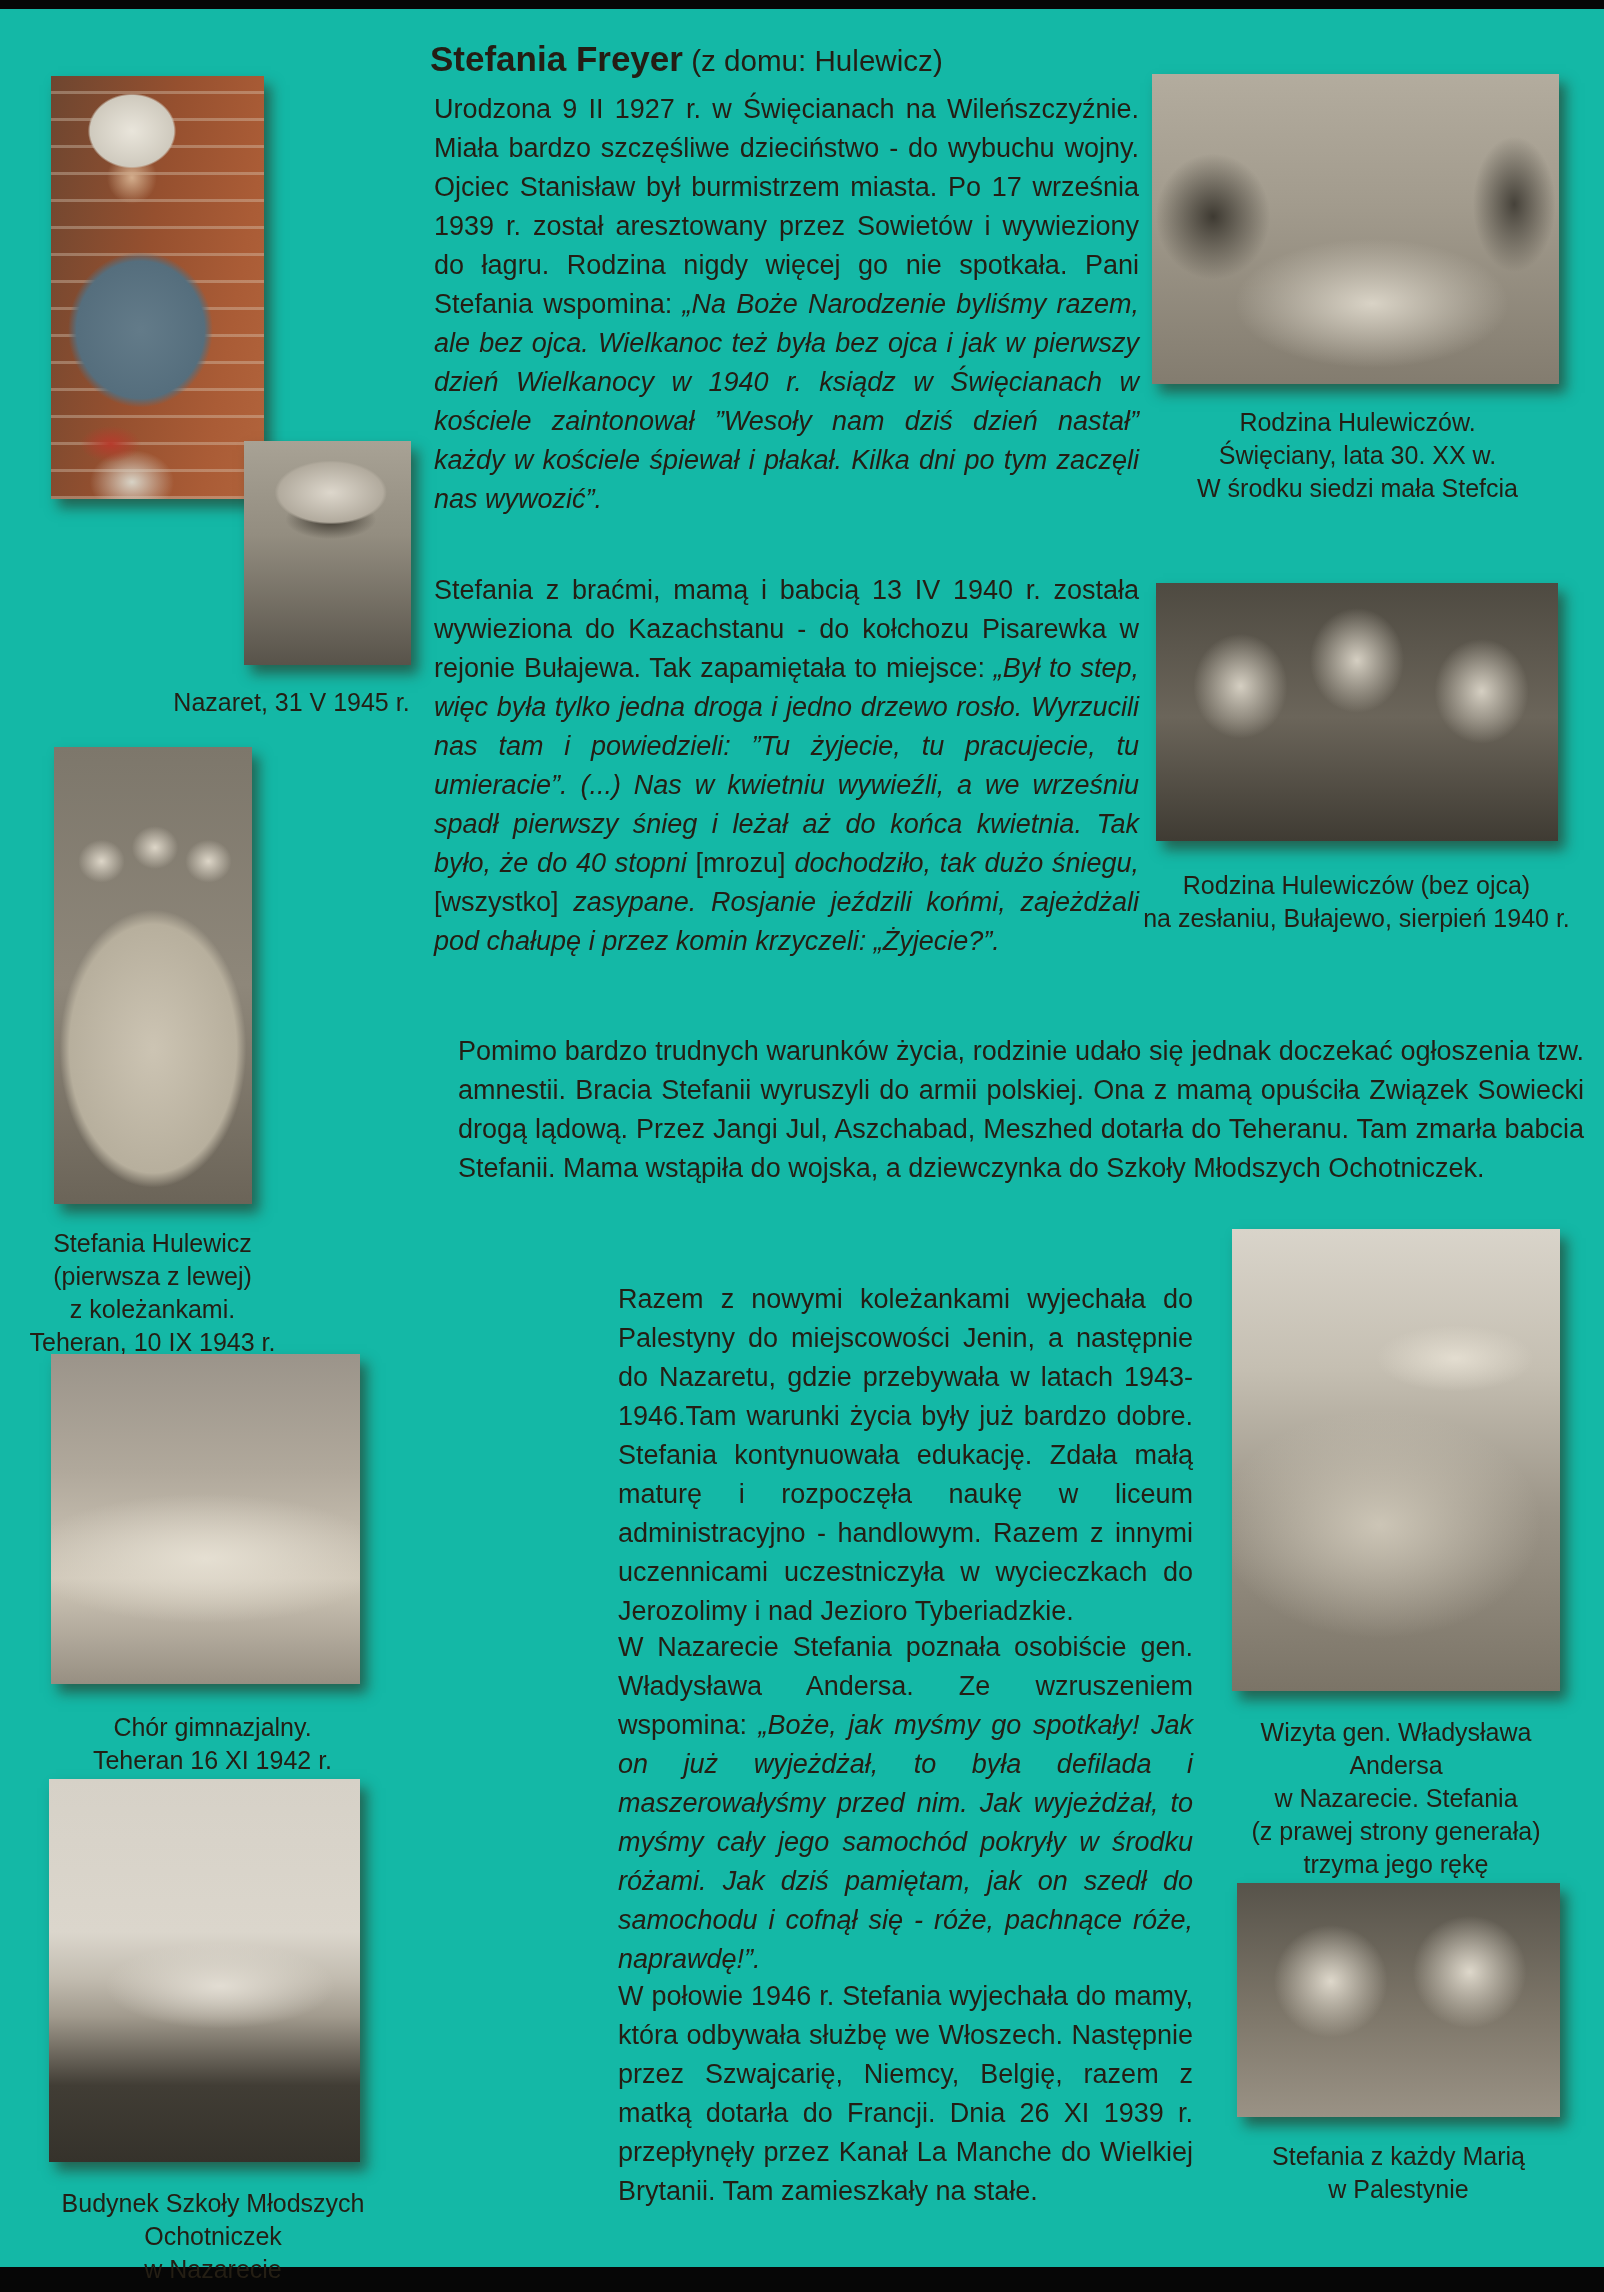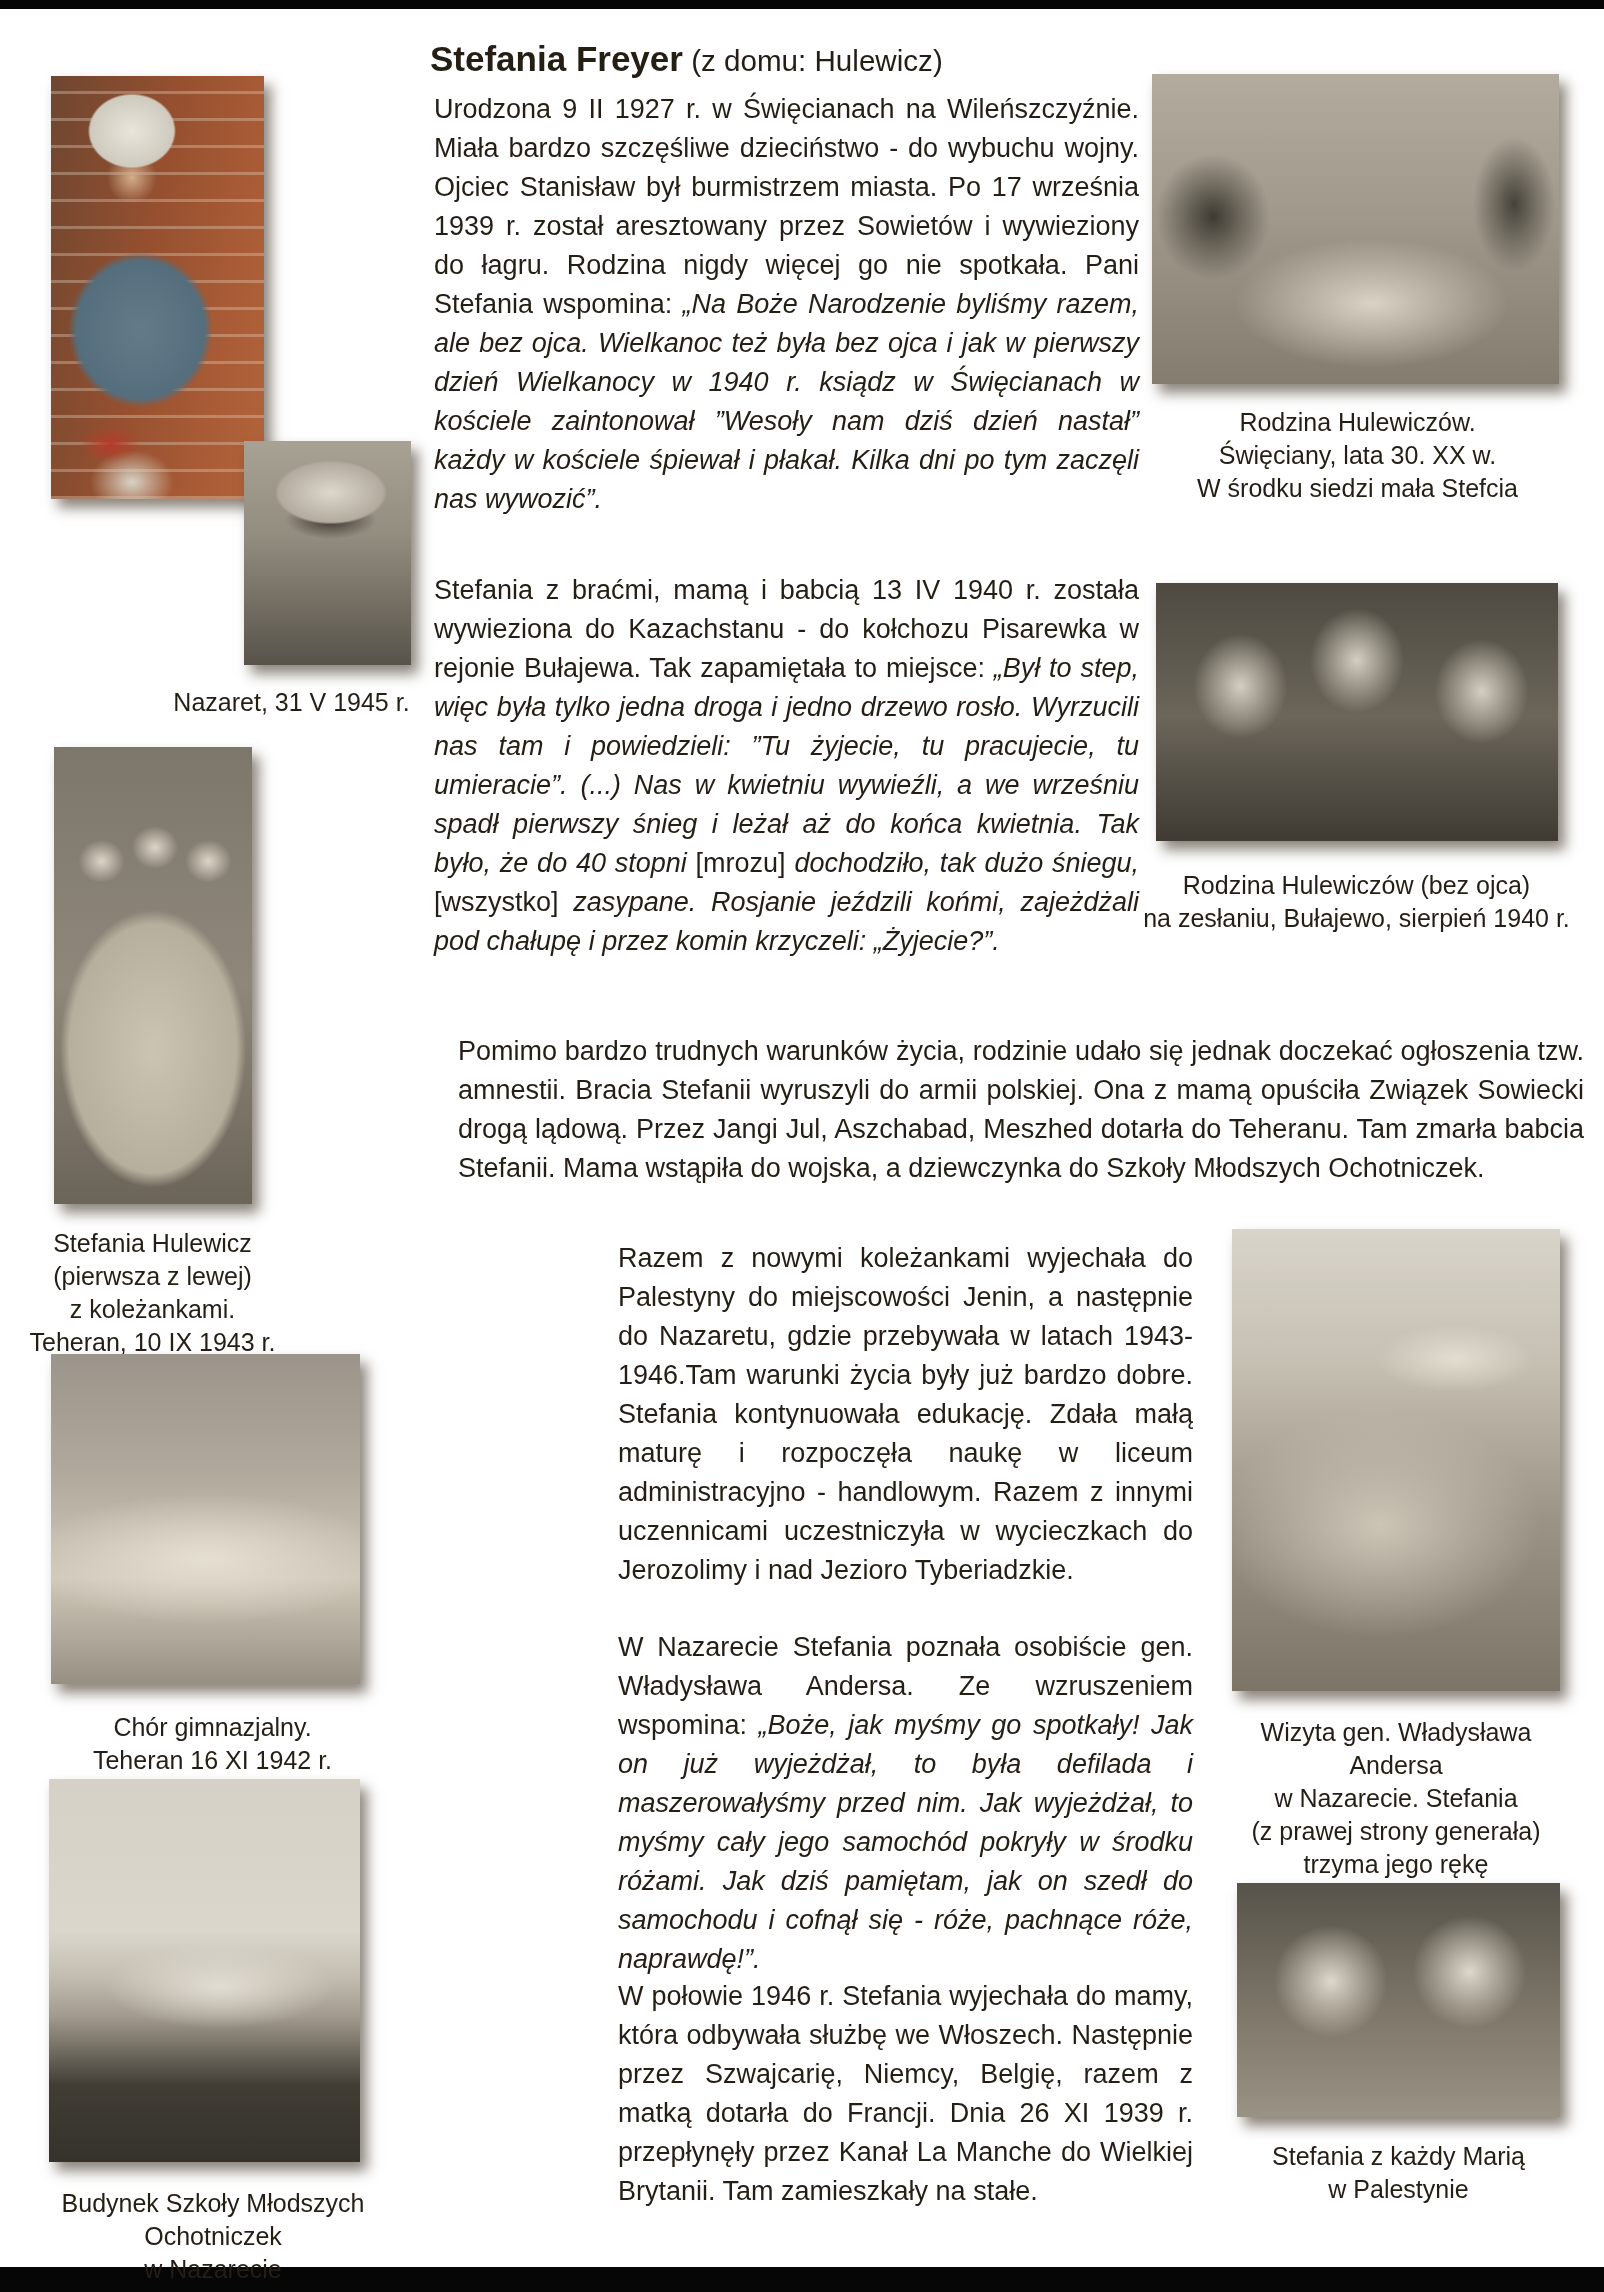--- a/index.html
+++ b/index.html
@@ -1,37 +1,37 @@
 <!DOCTYPE html>
 <html lang="pl" style="font-size:14.3px"><head>
 <meta charset="utf-8">
 <style>
   html,body{margin:0;padding:0;background:#8a8070;}
   .page{
     position:relative;width:1605px;height:2293px;margin:0 auto;
-    background:#ffffff;overflow:hidden;
+    background:#14b8a6;overflow:hidden;
     font-family:"Liberation Sans",sans-serif;color:#241e14;
   }
   .bar{position:absolute;left:0;width:1605px;background:#060606;}
   .bar.top{top:0;height:9px;}
   .bar.bottom{top:2267px;height:26px;}
 
   .title{position:absolute;left:430px;top:39px;margin:0;font-weight:normal;white-space:nowrap;}
   .title-name{font-weight:bold;font-size:35px;}
   .title-suffix{font-size:29.6px;}
 
   .body{
     position:absolute;margin:0;font-size:27px;line-height:39px;
     text-align:justify;
   }
   .it{font-style:italic;}
   .p1{left:434px;top:90px;width:705px;}
   .p2{left:434px;top:571px;width:705px;}
   .p3{left:458px;top:1032px;width:1126px;}
-  .p4{left:618px;top:1239px;width:575px;}
+  .p4{left:618px;top:1280px;width:575px;}
   .p5{left:618px;top:1628px;width:575px;}
   .p6{left:618px;top:1977px;width:575px;}
 
   .caption{
     position:absolute;font-size:25px;line-height:33px;
     text-align:center;white-space:pre-line;margin-top:16px;
   }
   .cap-nazaret{left:126px;top:670px;width:331px;}
   .cap-teheran{left:27px;top:1211px;width:251px;}
   .cap-choir{left:78px;top:1695px;width:269px;}

